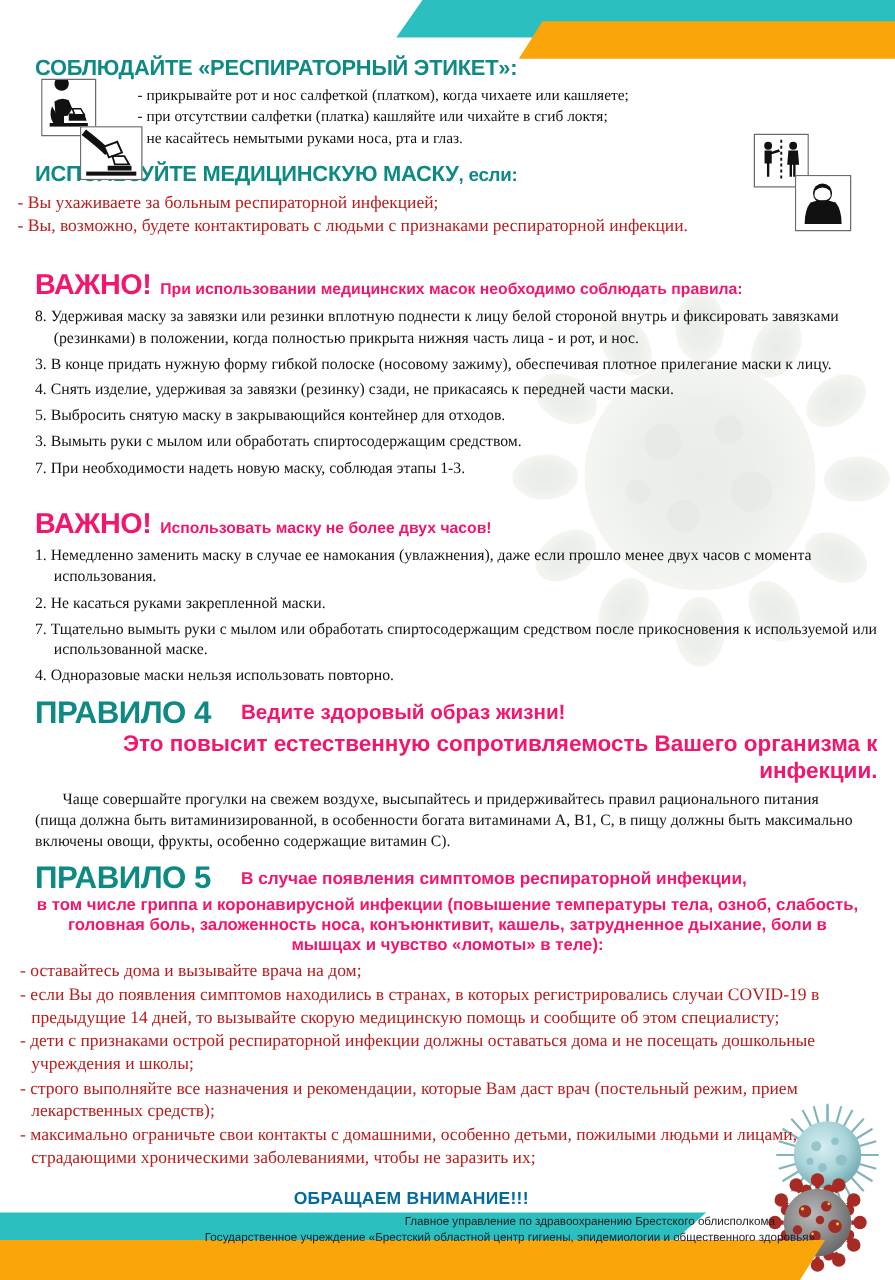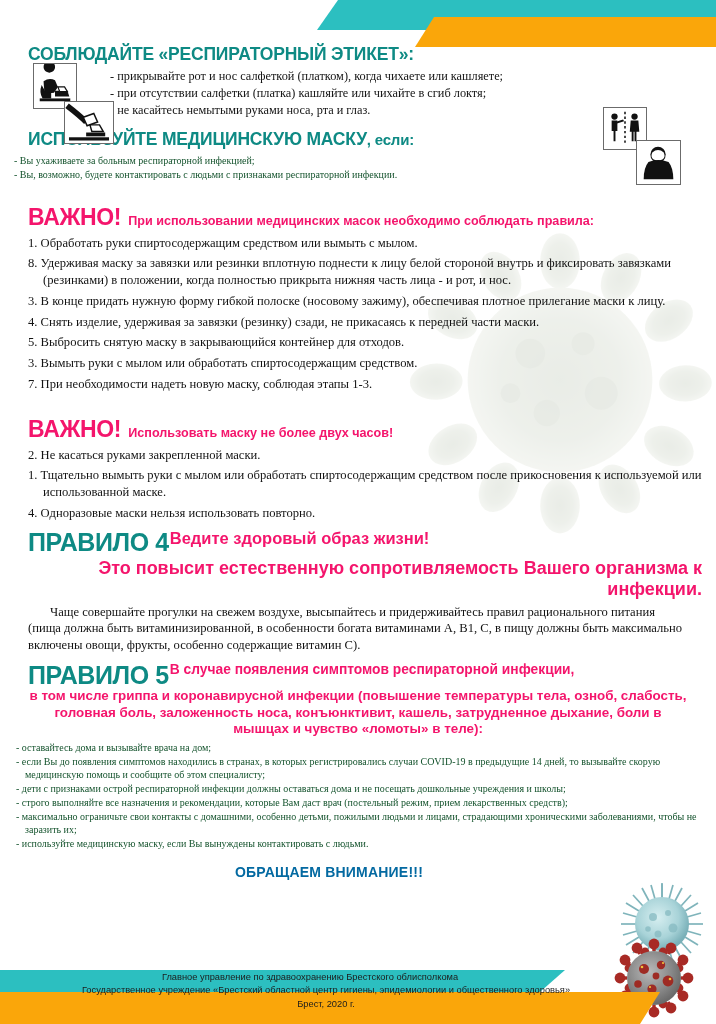--- a/index.html
+++ b/index.html
@@ -91,22 +91,22 @@
     color: #f4156c;
     font-size: 12.6px;
     font-weight: bold;
     line-height: 1.1;
     margin-top: 24px;
   }
 
   .dash-list { list-style: none; }
   .dash-list li {
     font-family: "Liberation Serif", serif;
-    font-size: 10px;
-    color: #14532d;
+    font-size: 14px;
+    color: #b91c1c;
     line-height: 1.30;
     margin-bottom: 1px;
     padding-left: 9px;
     text-indent: -9px;
   }
 
   .num-list { list-style: none; margin-left: 14px; }
   .num-list li {
     font-family: "Liberation Serif", serif;
     font-size: 12.6px;
@@ -133,22 +133,22 @@
     padding-left: 9px;
     text-indent: -9px;
     margin-bottom: 0.5px;
   }
 
   .mask-if-list { margin: 0 0 0 0; }
 
   
   .rule-row {
     display: flex;
-    align-items: flex-start;
-    gap: 1px;
+    align-items: center;
+    gap: 24px;
     margin-left: 14px;
   }
   .rule-num {
     color: #0e8a84;
     font-size: 25px;
     font-weight: bold;
     letter-spacing: -0.4px;
     line-height: 1.05;
     white-space: nowrap;
   }
@@ -220,21 +220,21 @@
     height: 56px;
     z-index: 4;
   }
   .footer-text {
     position: absolute;
     left: 0; bottom: 0;
     width: 716px;
     height: 56px;
     z-index: 6;
     padding-top: 3px;
-    text-align: center;
+    text-align: right;
     pointer-events: none;
   }
   .footer-line {
     font-family: "Liberation Sans", sans-serif;
     font-size: 9.3px;
     color: #1c1c1c;
     line-height: 1.45;
     padding-right: 64px;
   }
   .footer-line.l1 { padding-right: 96px; }
@@ -454,21 +454,20 @@
   </svg>
 
   <svg class="footer" viewBox="0 0 716 56" preserveAspectRatio="none">
     <polygon points="0,2 565,2 540,24 0,24" fill="#2cbfc0"></polygon>
     <polygon points="0,24 660,24 640,56 0,56" fill="#faa60a"></polygon>
   </svg>
 
   <div class="footer-text">
     <div class="footer-line l1">Главное управление по здравоохранению Брестского облисполкома</div>
     <div class="footer-line">Государственное учреждение  «Брестский областной центр гигиены, эпидемиологии и общественного здоровья»</div>
-    <div class="footer-line">Брест, 2020 г.</div>
   </div>
 
   <div class="content">
 
     <h1 class="teal-head head-etiquette">СОБЛЮДАЙТЕ «РЕСПИРАТОРНЫЙ ЭТИКЕТ»:</h1>
 
     <div class="etiquette-wrap">
       <div class="etiquette-spacer"></div>
       <ul class="etiquette-list">
         <li>- прикрывайте рот и нос салфеткой (платком), когда чихаете или кашляете;</li>
@@ -485,37 +484,37 @@
       <li>- Вы ухаживаете за больным респираторной инфекцией;</li>
       <li>- Вы, возможно, будете контактировать с людьми с признаками респираторной инфекции.</li>
     </ul>
 
     <div class="vazhno-row">
       <span class="vazhno-word">ВАЖНО!</span>
       <span class="vazhno-tail">При использовании медицинских масок необходимо соблюдать правила:</span>
     </div>
 
     <ol class="num-list">
-      <li>1. Обработать руки спиртосодержащим средством или вымыть с мылом.</li>
       <li>8. Удерживая маску за завязки или резинки вплотную поднести к лицу белой стороной внутрь и   фиксировать завязками (резинками) в положении, когда полностью прикрыта нижняя часть лица - и рот, и нос.</li>
       <li>3. В конце придать нужную форму гибкой полоске (носовому зажиму), обеспечивая плотное прилегание маски к лицу.</li>
       <li>4. Снять изделие, удерживая за завязки (резинку) сзади, не прикасаясь к передней части маски.</li>
       <li>5. Выбросить снятую маску в закрывающийся контейнер для отходов.</li>
       <li>3. Вымыть руки с мылом или обработать спиртосодержащим средством.</li>
       <li>7. При необходимости надеть новую маску, соблюдая этапы 1-3.</li>
     </ol>
 
     <div class="vazhno-row">
       <span class="vazhno-word">ВАЖНО!</span>
       <span class="vazhno-tail">Использовать маску не более двух часов!</span>
     </div>
 
     <ol class="num-list">
+      <li>1. Немедленно заменить маску в случае ее намокания (увлажнения), даже если прошло менее двух часов с момента использования.</li>
       <li>2. Не касаться руками закрепленной маски.</li>
-      <li>1. Тщательно вымыть руки с мылом или обработать спиртосодержащим средством после прикосновения к используемой или использованной маске.</li>
+      <li>7. Тщательно вымыть руки с мылом или обработать спиртосодержащим средством после прикосновения к используемой или использованной маске.</li>
       <li>4. Одноразовые маски нельзя использовать повторно.</li>
     </ol>
 
     <div class="rule-row" style="margin-top:8px;">
       <span class="rule-num">ПРАВИЛО 4</span>
       <span class="rule-title">Ведите здоровый образ жизни!</span>
     </div>
     <div class="rule4-sub">Это повысит естественную сопротивляемость Вашего организма к инфекции.</div>
     <div class="rule4-body">Чаще совершайте прогулки на свежем воздухе, высыпайтесь и придерживайтесь правил рационального питания (пища должна быть витаминизированной, в особенности богата витаминами А, В1, С, в пищу должны быть максимально включены овощи, фрукты, особенно содержащие витамин С).</div>
 
@@ -524,21 +523,20 @@
       <span class="rule-title-sm">В случае появления симптомов респираторной инфекции,</span>
     </div>
     <div class="rule5-sub">в том числе гриппа и коронавирусной инфекции (повышение температуры тела, озноб, слабость, головная боль, заложенность носа, конъюнктивит, кашель, затрудненное дыхание, боли в мышцах и чувство «ломоты» в теле):</div>
 
     <ul class="dash-list" style="margin-left:2px;">
       <li>- оставайтесь дома и вызывайте врача на дом;</li>
       <li>- если Вы до появления симптомов находились в странах, в которых регистрировались случаи COVID-19 в предыдущие 14 дней, то вызывайте скорую медицинскую помощь и сообщите об этом специалисту;</li>
       <li>- дети с признаками острой респираторной инфекции должны оставаться дома и не посещать дошкольные учреждения и школы;</li>
       <li>- строго выполняйте все назначения и рекомендации, которые Вам даст врач (постельный режим, прием лекарственных средств);</li>
       <li>- максимально ограничьте свои контакты с домашними, особенно детьми, пожилыми людьми и лицами, страдающими хроническими заболеваниями, чтобы не заразить их;</li>
-      <li>- используйте медицинскую маску, если Вы вынуждены контактировать с людьми.</li>
     </ul>
 
     <div class="attention">
       <div class="attention-title">ОБРАЩАЕМ ВНИМАНИЕ!!!</div>
     </div>
 
   </div>
 </div>
 
 </body></html>

